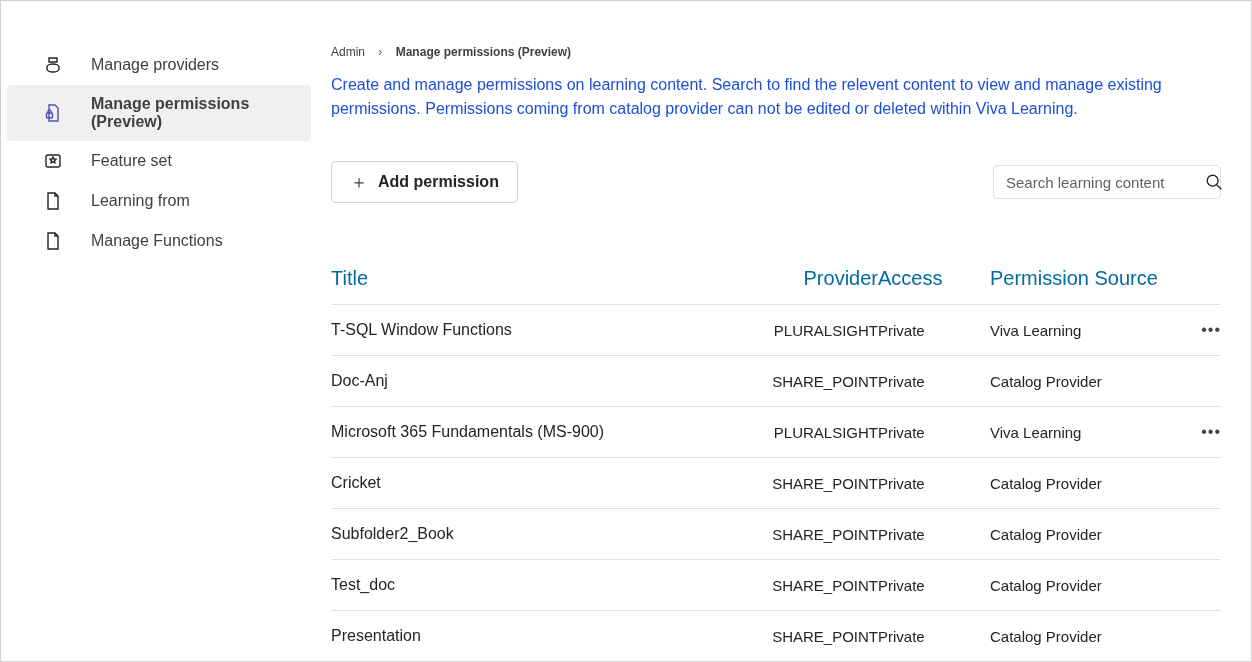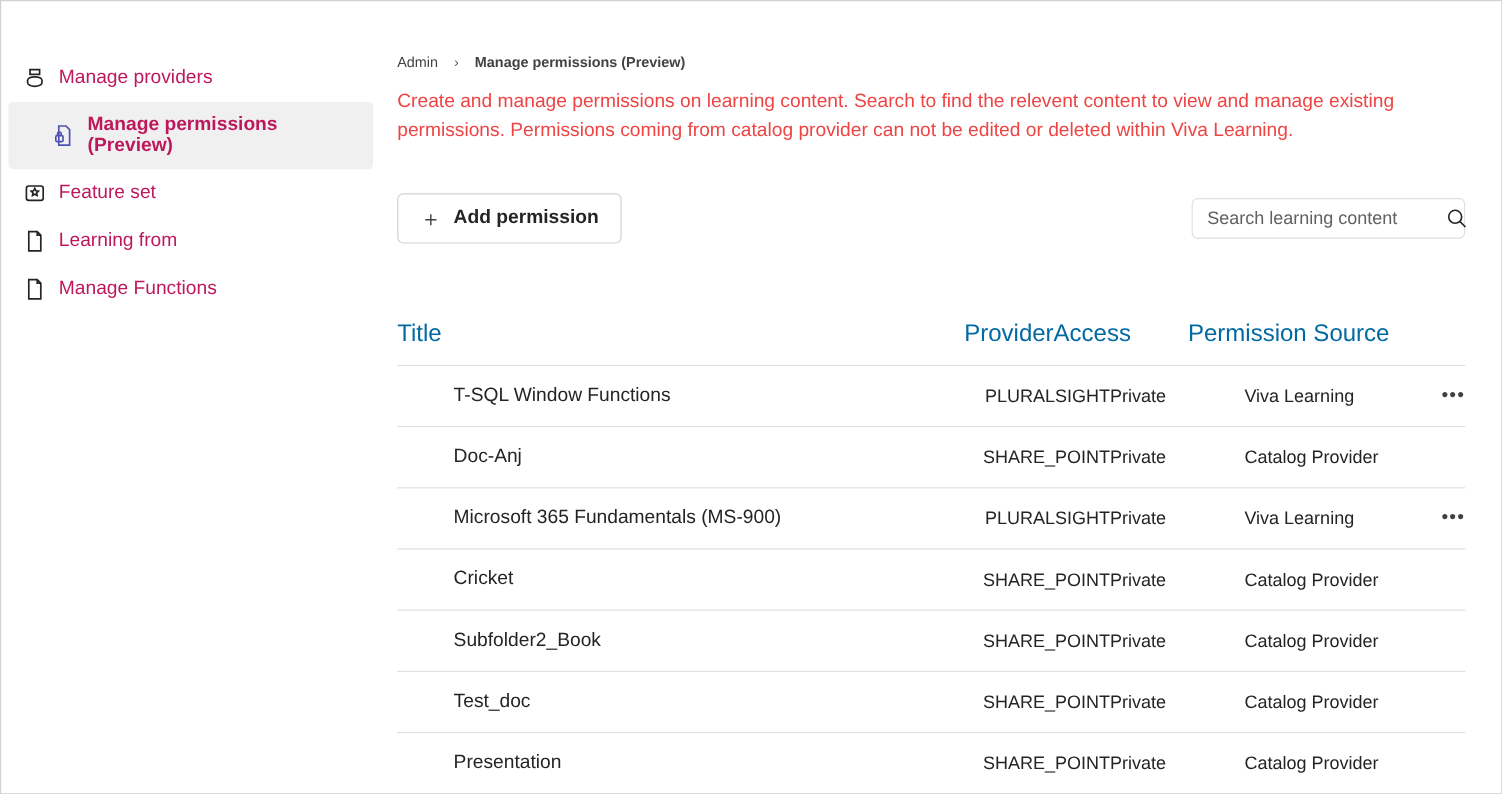--- a/index.html
+++ b/index.html
@@ -20,25 +20,25 @@
       border: 1px solid #d1d1d1;
     }
     .sidebar {
       width: 316px;
       padding: 44px 0 0 0;
       flex-shrink: 0;
     }
     .sidebar-item {
       display: flex;
       align-items: center;
-      padding: 10px 20px 10px 18px;
+      padding: 10px 20px 10px 42px;
       cursor: pointer;
       font-size: 16px;
-      color: #be185d;
-      gap: 10px;
+      color: #404040;
+      gap: 28px;
     }
     .sidebar-item.active {
       background: #f0f0f0;
       font-weight: 600;
       border-radius: 4px;
       margin: 0 6px;
       padding-left: 36px;
     }
     .sidebar-item .icon {
       width: 20px;
@@ -64,21 +64,21 @@
     .breadcrumb .chevron {
       margin: 0 10px;
       color: #616161;
     }
     .breadcrumb .crumb-current {
       font-weight: 700;
     }
     .description {
       font-size: 16px;
       line-height: 1.5;
-      color: #ef4444;
+      color: #1d4ed8;
       margin-bottom: 40px;
       max-width: 860px;
     }
     .toolbar {
       display: flex;
       justify-content: space-between;
       align-items: center;
       margin-bottom: 64px;
     }
     .add-btn {
@@ -142,21 +142,21 @@
       align-items: center;
       padding: 16px 0;
       border-bottom: 1px solid #e0e0e0;
       font-size: 15px;
     }
     .col-title { width: 400px; }
     .col-provider { width: 147px; text-align: right; }
     .col-access { width: 112px; }
     .col-source { flex: 1; }
     .col-actions { width: 40px; text-align: right; }
-    .table-row .col-title { font-size: 16px; margin-left: 47px; }
+    .table-row .col-title { font-size: 16px; }
     .more-btn {
       cursor: pointer;
       color: #424242;
       font-size: 16px;
       letter-spacing: 1px;
     }
     svg { display: block; }
   </style>
 </head>
 <body>

